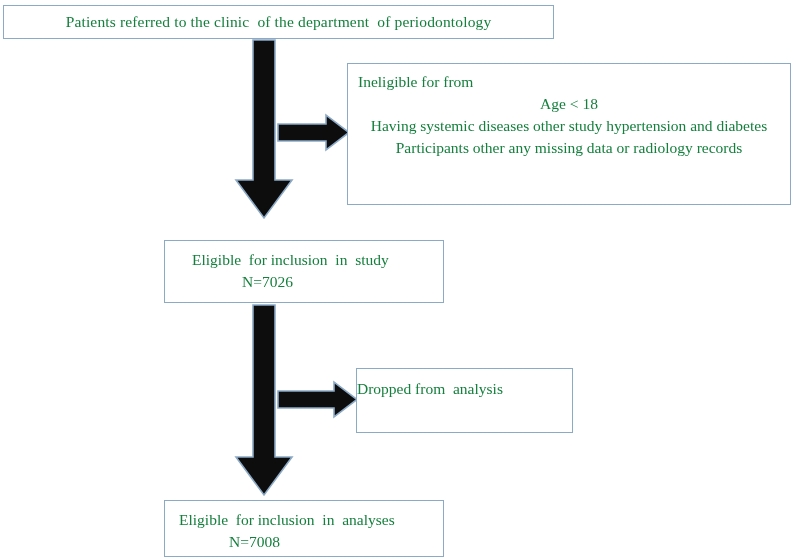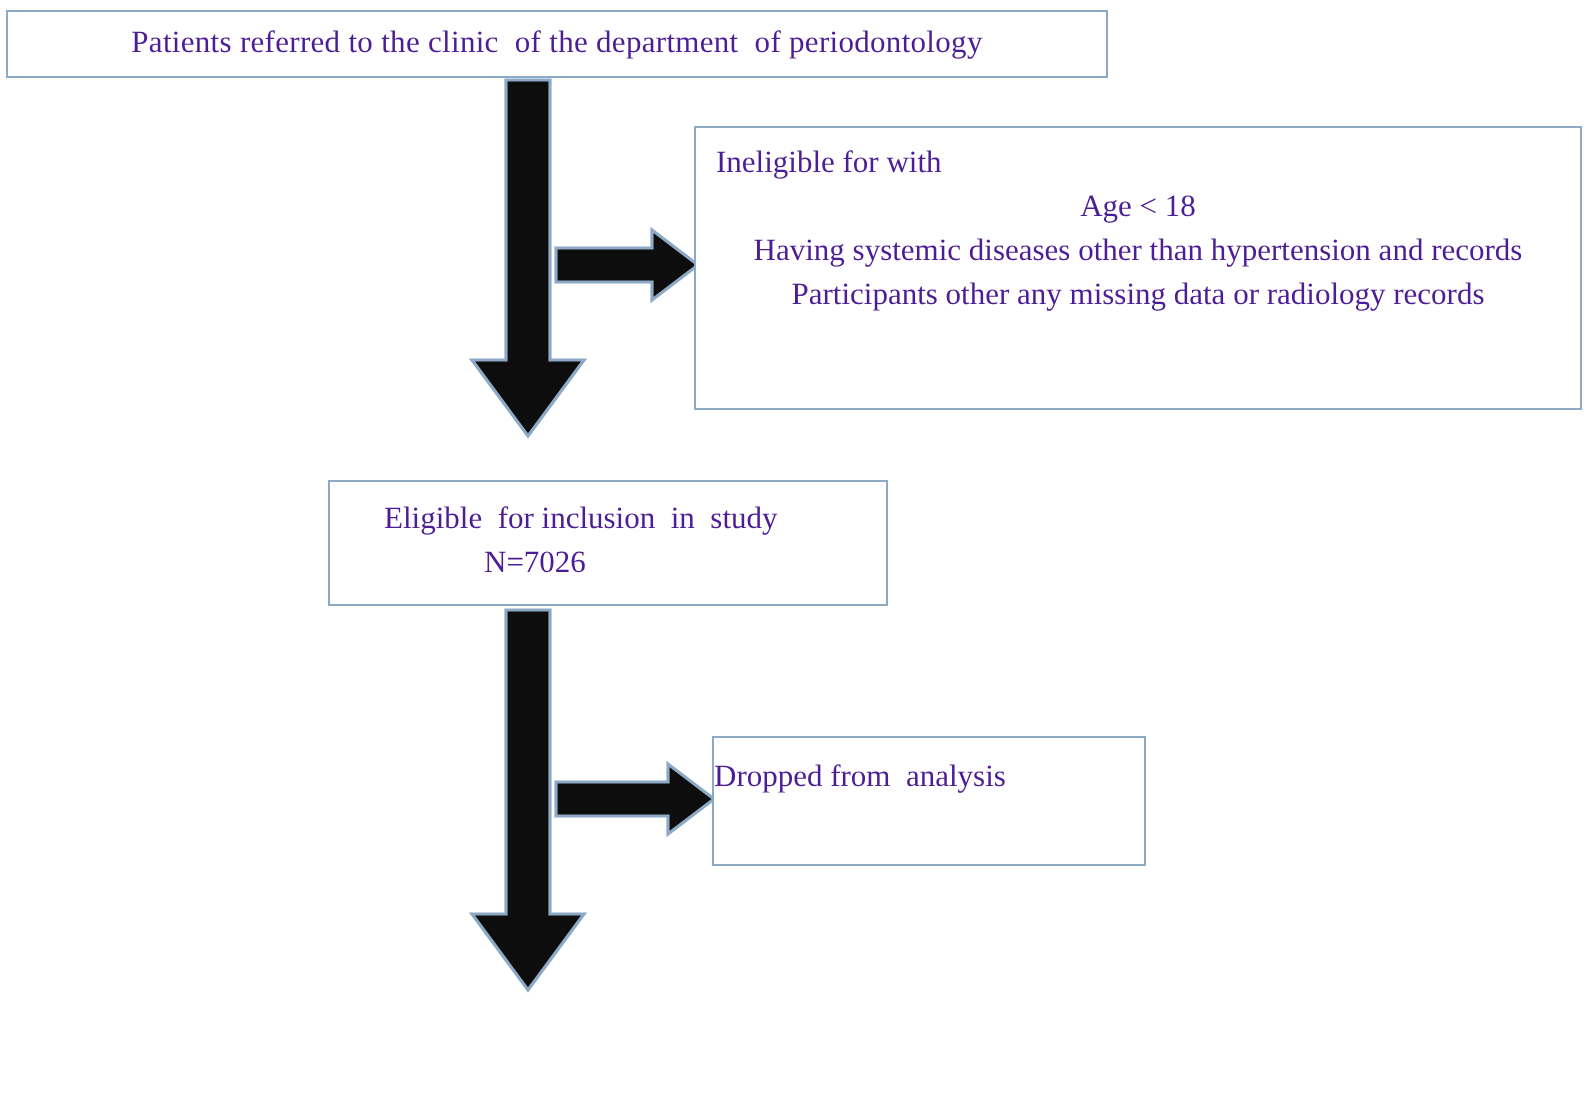--- a/index.html
+++ b/index.html
@@ -19,21 +19,21 @@
     background: #ffffff;
     overflow: hidden;
   }
   .box {
     position: absolute;
     box-sizing: border-box;
     border: 1.5px solid #8ca9c6;
     background: #ffffff;
     font-size: 15.5px;
     line-height: 1.42;
-    color: #4c1d95;
+    color: #15803d;
   }
   .box .line {
     white-space: pre;
   }
   
   #box-enrollment {
     left: 3px;
     top: 5px;
     width: 551px;
     height: 34px;
@@ -118,23 +118,23 @@
     </svg>
   </div>
 
   <div class="arrow" id="arrow-h1">
     <svg width="74" height="36" viewBox="0 0 74 36">
       <polygon points="0,9 48,9 48,0 71,17.5 48,35 48,26 0,26" fill="#0d0d0d" stroke="#8ca9c6" stroke-width="1.6"></polygon>
     </svg>
   </div>
 
   <div class="box" id="box-ineligible">
-    <div class="line">Ineligible  for with</div>
+    <div class="line">Ineligible  for from</div>
     <div class="line indent">Age  &lt; 18</div>
-    <div class="line indent">Having  systemic  diseases  other  than  hypertension  and records</div>
+    <div class="line indent">Having  systemic  diseases  other  study  hypertension  and diabetes</div>
     <div class="line indent">Participants  other  any missing  data or radiology  records</div>
   </div>
 
   <div class="box" id="box-eligible-study">
     <div class="line">Eligible  for inclusion  in  study</div>
     <div class="line center-ind">N=7026</div>
   </div>
 
   <div class="arrow" id="arrow-v2">
     <svg width="50" height="192" viewBox="0 0 50 192">
@@ -145,14 +145,18 @@
   <div class="arrow" id="arrow-h2">
     <svg width="82" height="36" viewBox="0 0 82 36">
       <polygon points="0,9 56,9 56,0 79,17.5 56,35 56,26 0,26" fill="#0d0d0d" stroke="#8ca9c6" stroke-width="1.6"></polygon>
     </svg>
   </div>
 
   <div class="box" id="box-dropped">
     <div class="line">Dropped from  analysis</div>
   </div>
 
+  <div class="box" id="box-eligible-analyses">
+    <div class="line">Eligible  for inclusion  in  analyses</div>
+    <div class="line center-ind">N=7008</div>
+  </div>
 
 </div>
 
 </body></html>

